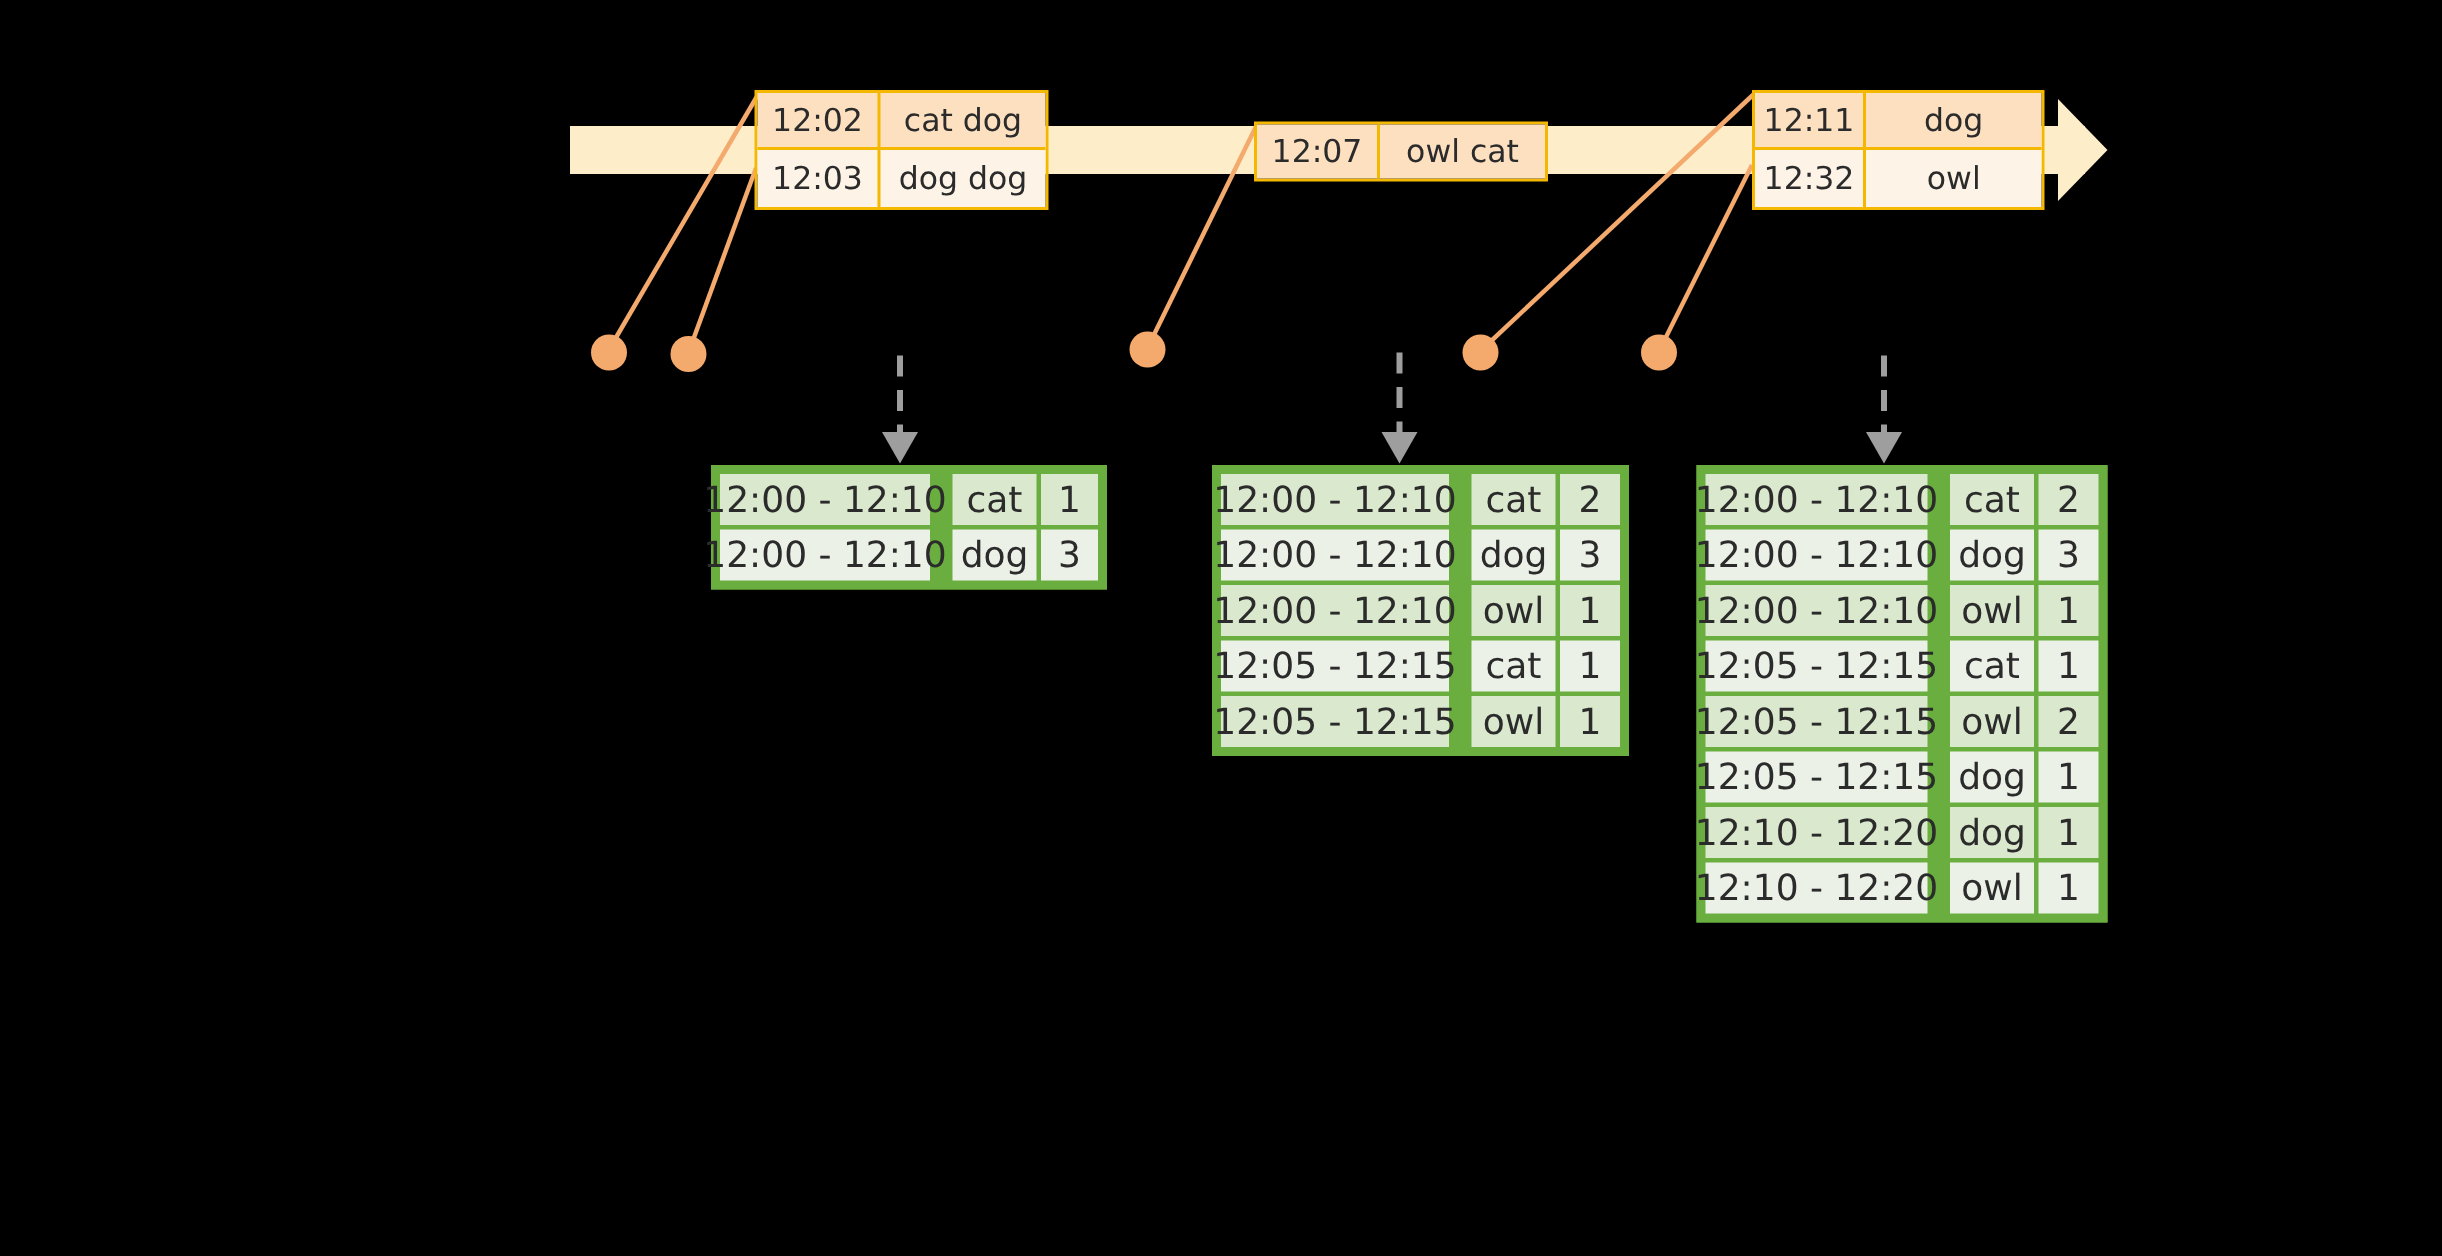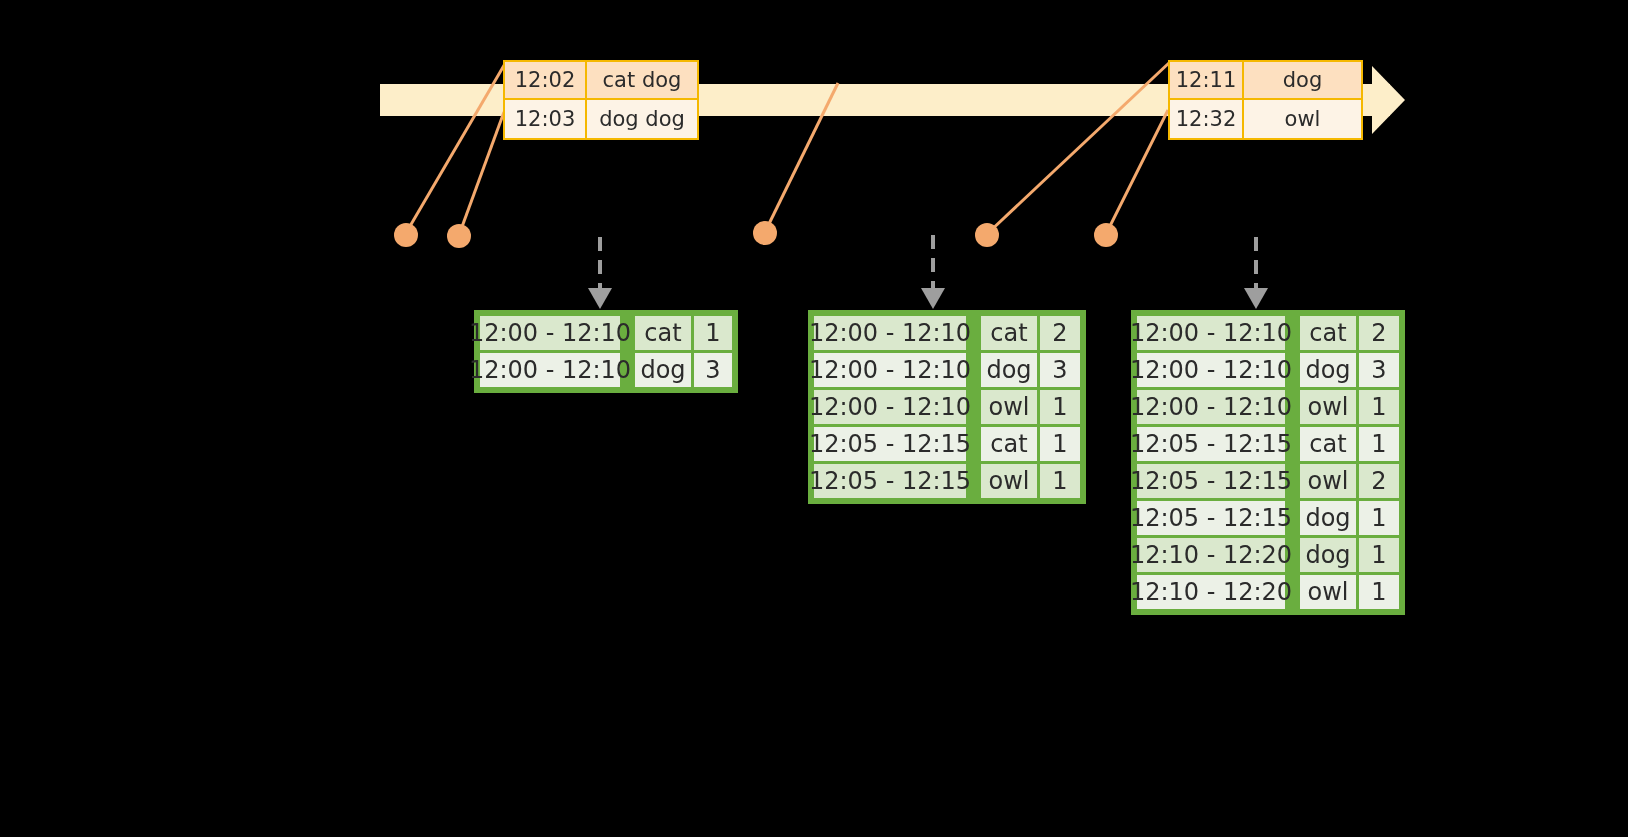--- a/index.html
+++ b/index.html
@@ -76,20 +76,26 @@
     <div class="r top rowsep" style="height:40px;">
       <div class="cell-t" style="width:82px;">12:02</div>
       <div class="cell-v" style="flex:1;">cat dog</div>
     </div>
     <div class="r bot" style="height:40px;">
       <div class="cell-t" style="width:82px;">12:03</div>
       <div class="cell-v" style="flex:1;">dog dog</div>
     </div>
   </div>
 
+  <div class="evt" style="left:836px;top:81px;width:196px;height:40px;flex-direction:column;">
+    <div class="r top" style="height:36px;">
+      <div class="cell-t" style="width:82px;">12:07</div>
+      <div class="cell-v" style="flex:1;">owl cat</div>
+    </div>
+  </div>
 
   <div class="evt" style="left:1168px;top:60px;width:195px;height:80px;flex-direction:column;">
     <div class="r top rowsep" style="height:40px;">
       <div class="cell-t" style="width:74px;">12:11</div>
       <div class="cell-v" style="flex:1;">dog</div>
     </div>
     <div class="r bot" style="height:40px;">
       <div class="cell-t" style="width:74px;">12:32</div>
       <div class="cell-v" style="flex:1;">owl</div>
     </div>

